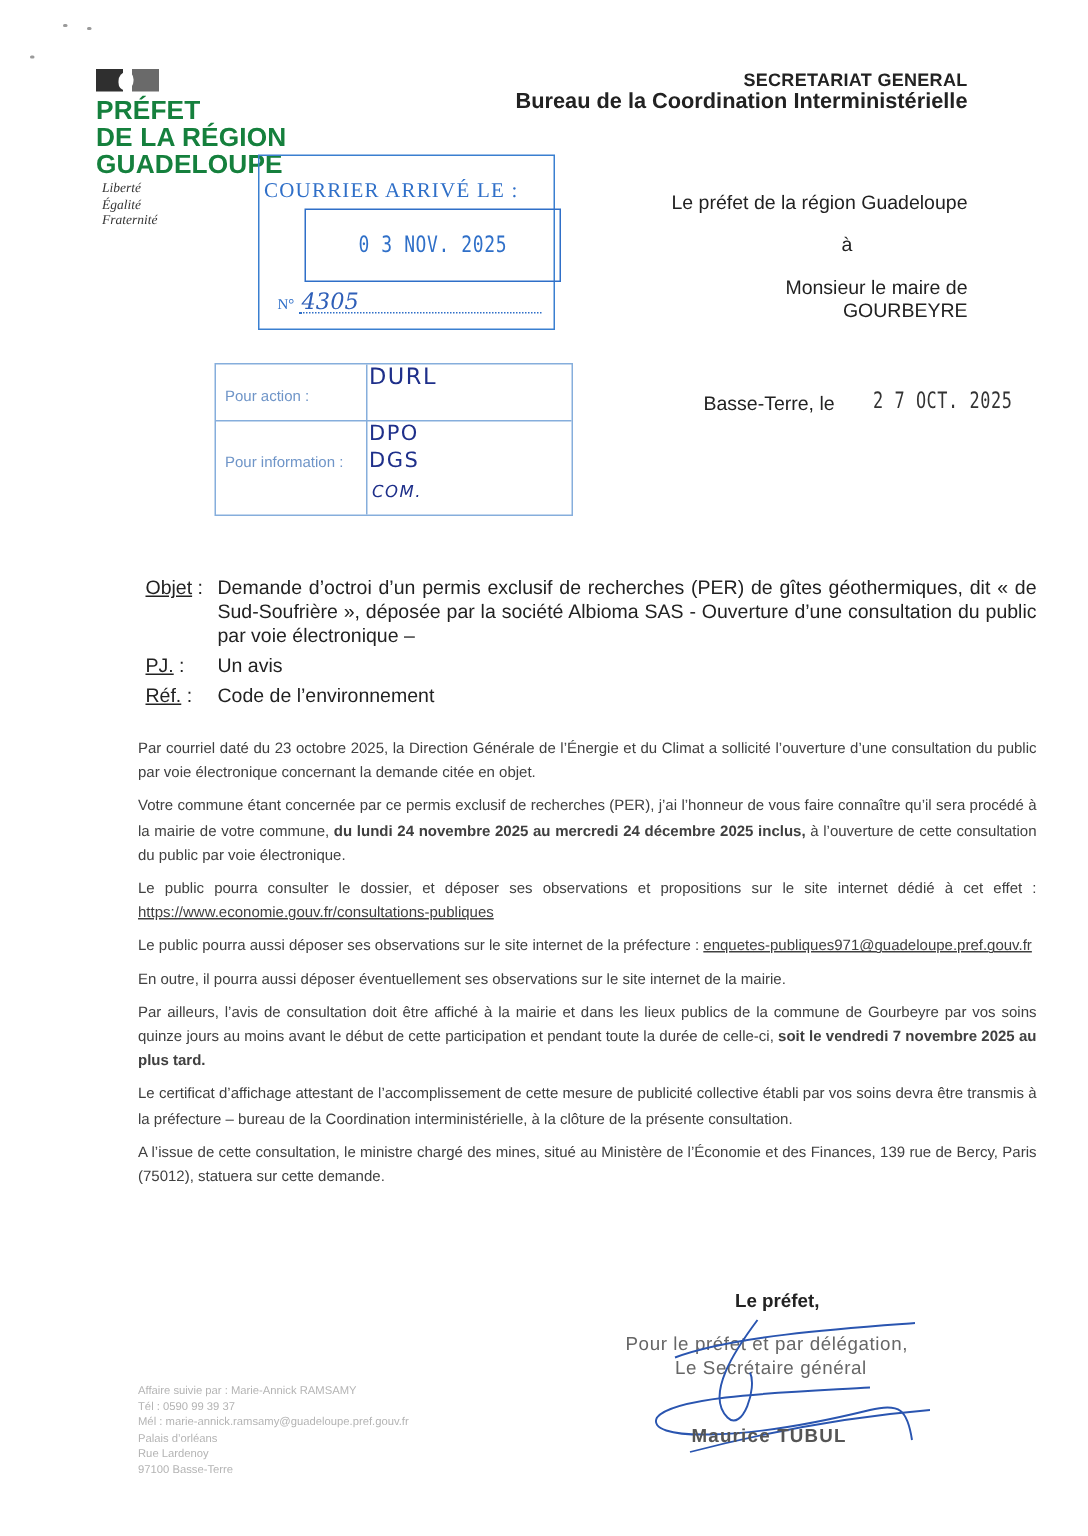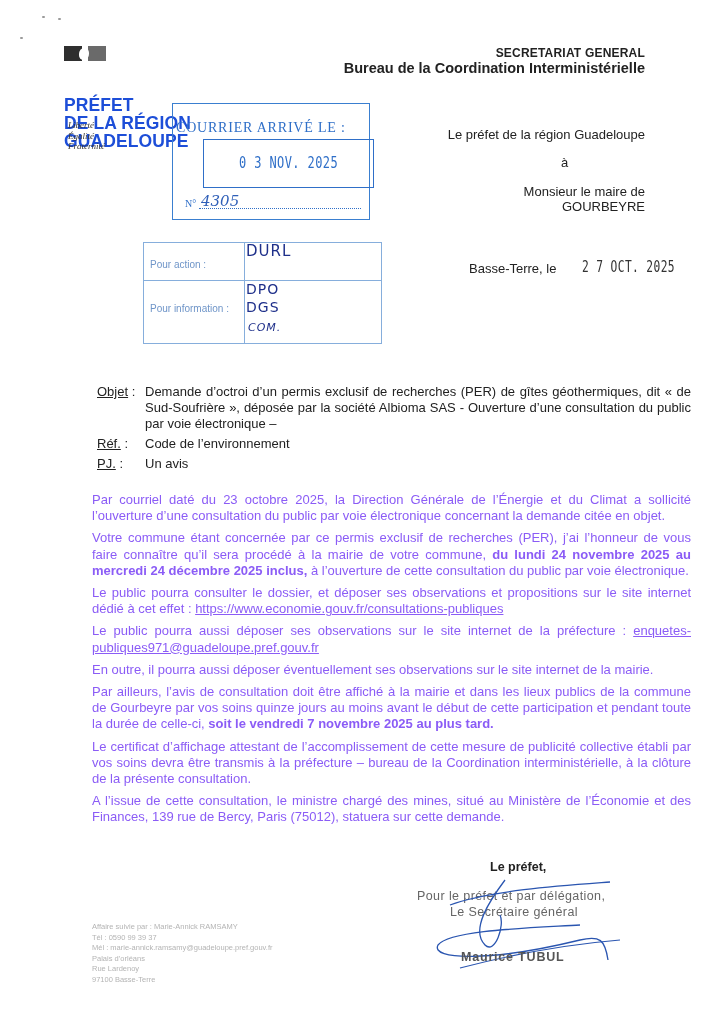--- a/index.html
+++ b/index.html
@@ -6,21 +6,21 @@
   body { width:725px; height:1024px; background:#ffffff; position:relative; overflow:hidden;
          font-family:"Liberation Sans", sans-serif; color:#1e1e1e; }
   .abs { position:absolute; }
   .speck { position:absolute; width:3px; height:2px; background:#9a9a9a; border-radius:1px; }
 
   
   .logo-mark { left:64px; top:46px; width:42px; height:15px; }
   .logo-mark .l { position:absolute; left:0; top:0; width:18px; height:15px; background:#2f2f2f; }
   .logo-mark .r { position:absolute; left:24px; top:0; width:18px; height:15px; background:#6a6a6a; }
   .logo-mark .face { position:absolute; left:15px; top:2px; width:10px; height:12px; background:#fff; border-radius:50% 40% 50% 40%; }
-  .prefet-title { left:64px; top:64px; font-weight:bold; font-size:17.5px; line-height:18px; color:#1d4ed8; letter-spacing:0.1px;margin-top:32px; }
+  .prefet-title { left:64px; top:64px; font-weight:bold; font-size:17.5px; line-height:18px; color:#15803d; letter-spacing:0.1px; }
   .devise { left:68px; top:120px; font-family:"Liberation Serif", serif; font-style:italic; font-size:9px; line-height:10.5px; color:#333; }
 
   
   .sg { right:80px; top:46px; text-align:right; font-weight:bold; font-size:12px; color:#222; letter-spacing:0.2px;margin-left:39px; }
   .bureau { right:80px; top:60px; text-align:right; font-weight:bold; font-size:14.5px; color:#222; }
 
   
   .stamp { left:172px; top:103px; width:196px; height:115px; border:1.5px solid #3a7fd0; color:#2f6fc8; }
   .stamp .l1 { position:absolute; left:3px; top:1px; font-family:"Liberation Serif", serif; font-weight:bold; font-size:14.5px; letter-spacing:0.4px; white-space:nowrap; }
   .stamp .l2 { position:absolute; left:3px; top:16px; font-family:"Liberation Serif", serif; font-size:14px; letter-spacing:0.8px; white-space:nowrap; }
@@ -46,21 +46,21 @@
   .date-stamp { left:582px; top:258px; font-family:"DejaVu Sans Mono", monospace; font-size:15px; color:#333; transform:scaleX(0.75); transform-origin:left; letter-spacing:0.5px; }
 
   
   .obj { left:97px; top:384px; width:594px; font-size:13px; line-height:16px; color:#222; }
   .obj .row { display:flex; margin-bottom:4px; }
   .obj .k { width:48px; flex:none; }
   .obj .k span { text-decoration:underline; }
   .obj .v { flex:1; text-align:justify; }
 
   
-  .body { left:92px; top:492px; width:599px; font-size:13px; line-height:16.2px; color:#8b5cf6; text-align:justify; }
+  .body { left:92px; top:492px; width:599px; font-size:10px; line-height:16.2px; color:#404040; text-align:justify; }
   .body p { margin:0 0 6px 0; }
   .body .link { text-decoration:underline; }
   .body b { font-weight:bold; }
 
   
   .sig1 { left:490px; top:860px; font-size:12.5px; font-weight:bold; color:#222; }
   .sig2 { left:417px; top:889px; font-size:12.5px; color:#666; letter-spacing:0.4px; }
   .sig3 { left:450px; top:905px; font-size:12.5px; color:#666; letter-spacing:0.4px; }
   .sig4 { left:461px; top:950px; font-size:12.5px; font-weight:bold; color:#555; letter-spacing:0.8px; }
   .sig-svg { left:430px; top:870px; width:210px; height:105px; }
@@ -122,26 +122,26 @@
 
 <div class="abs place">Basse-Terre, le</div>
 <div class="abs date-stamp">2 7 OCT. 2025</div>
 
 <div class="abs obj">
   <div class="row">
     <div class="k"><span>Objet</span><span style="text-decoration:none"> :</span></div>
     <div class="v">Demande d’octroi d’un permis exclusif de recherches (PER) de gîtes géothermiques, dit « de Sud-Soufrière », déposée par la société Albioma SAS - Ouverture d’une consultation du public par voie électronique –</div>
   </div>
   <div class="row">
+    <div class="k"><span>PJ.</span><span style="text-decoration:none"> :</span></div>
+    <div class="v">Un avis</div>
+  </div>
+  <div class="row">
     <div class="k"><span>Réf.</span><span style="text-decoration:none"> :</span></div>
     <div class="v">Code de l’environnement</div>
-  </div>
-  <div class="row">
-    <div class="k"><span>PJ.</span><span style="text-decoration:none"> :</span></div>
-    <div class="v">Un avis</div>
   </div>
 </div>
 
 <div class="abs body">
   <p>Par courriel daté du 23 octobre 2025, la Direction Générale de l’Énergie et du Climat a sollicité l’ouverture d’une consultation du public par voie électronique concernant la demande citée en objet.</p>
   <p><span>Votre commune étant concernée par ce permis exclusif de recherches (PER), j’ai l’honneur de vous faire connaître qu’il sera procédé à la mairie de votre commune, </span><b>du lundi 24 novembre 2025 au mercredi 24 décembre 2025 inclus,</b><span> à l’ouverture de cette consultation du public par voie électronique.</span></p>
   <p><span>Le public pourra consulter le dossier, et déposer ses observations et propositions sur le site internet dédié à cet effet  : </span><span class="link">https://www.economie.gouv.fr/consultations-publiques</span></p>
   <p><span>Le public pourra aussi déposer ses observations sur le site internet de la préfecture : </span><span class="link">enquetes-publiques971@guadeloupe.pref.gouv.fr</span></p>
   <p>En outre, il pourra aussi déposer éventuellement ses observations sur le site internet de la mairie.</p>
   <p><span>Par ailleurs, l’avis de consultation doit être affiché à la mairie et dans les lieux publics de la commune de Gourbeyre par vos soins quinze jours au moins avant le début de cette participation et pendant toute la durée de celle-ci, </span><b>soit le vendredi 7 novembre 2025 au plus tard.</b></p>

